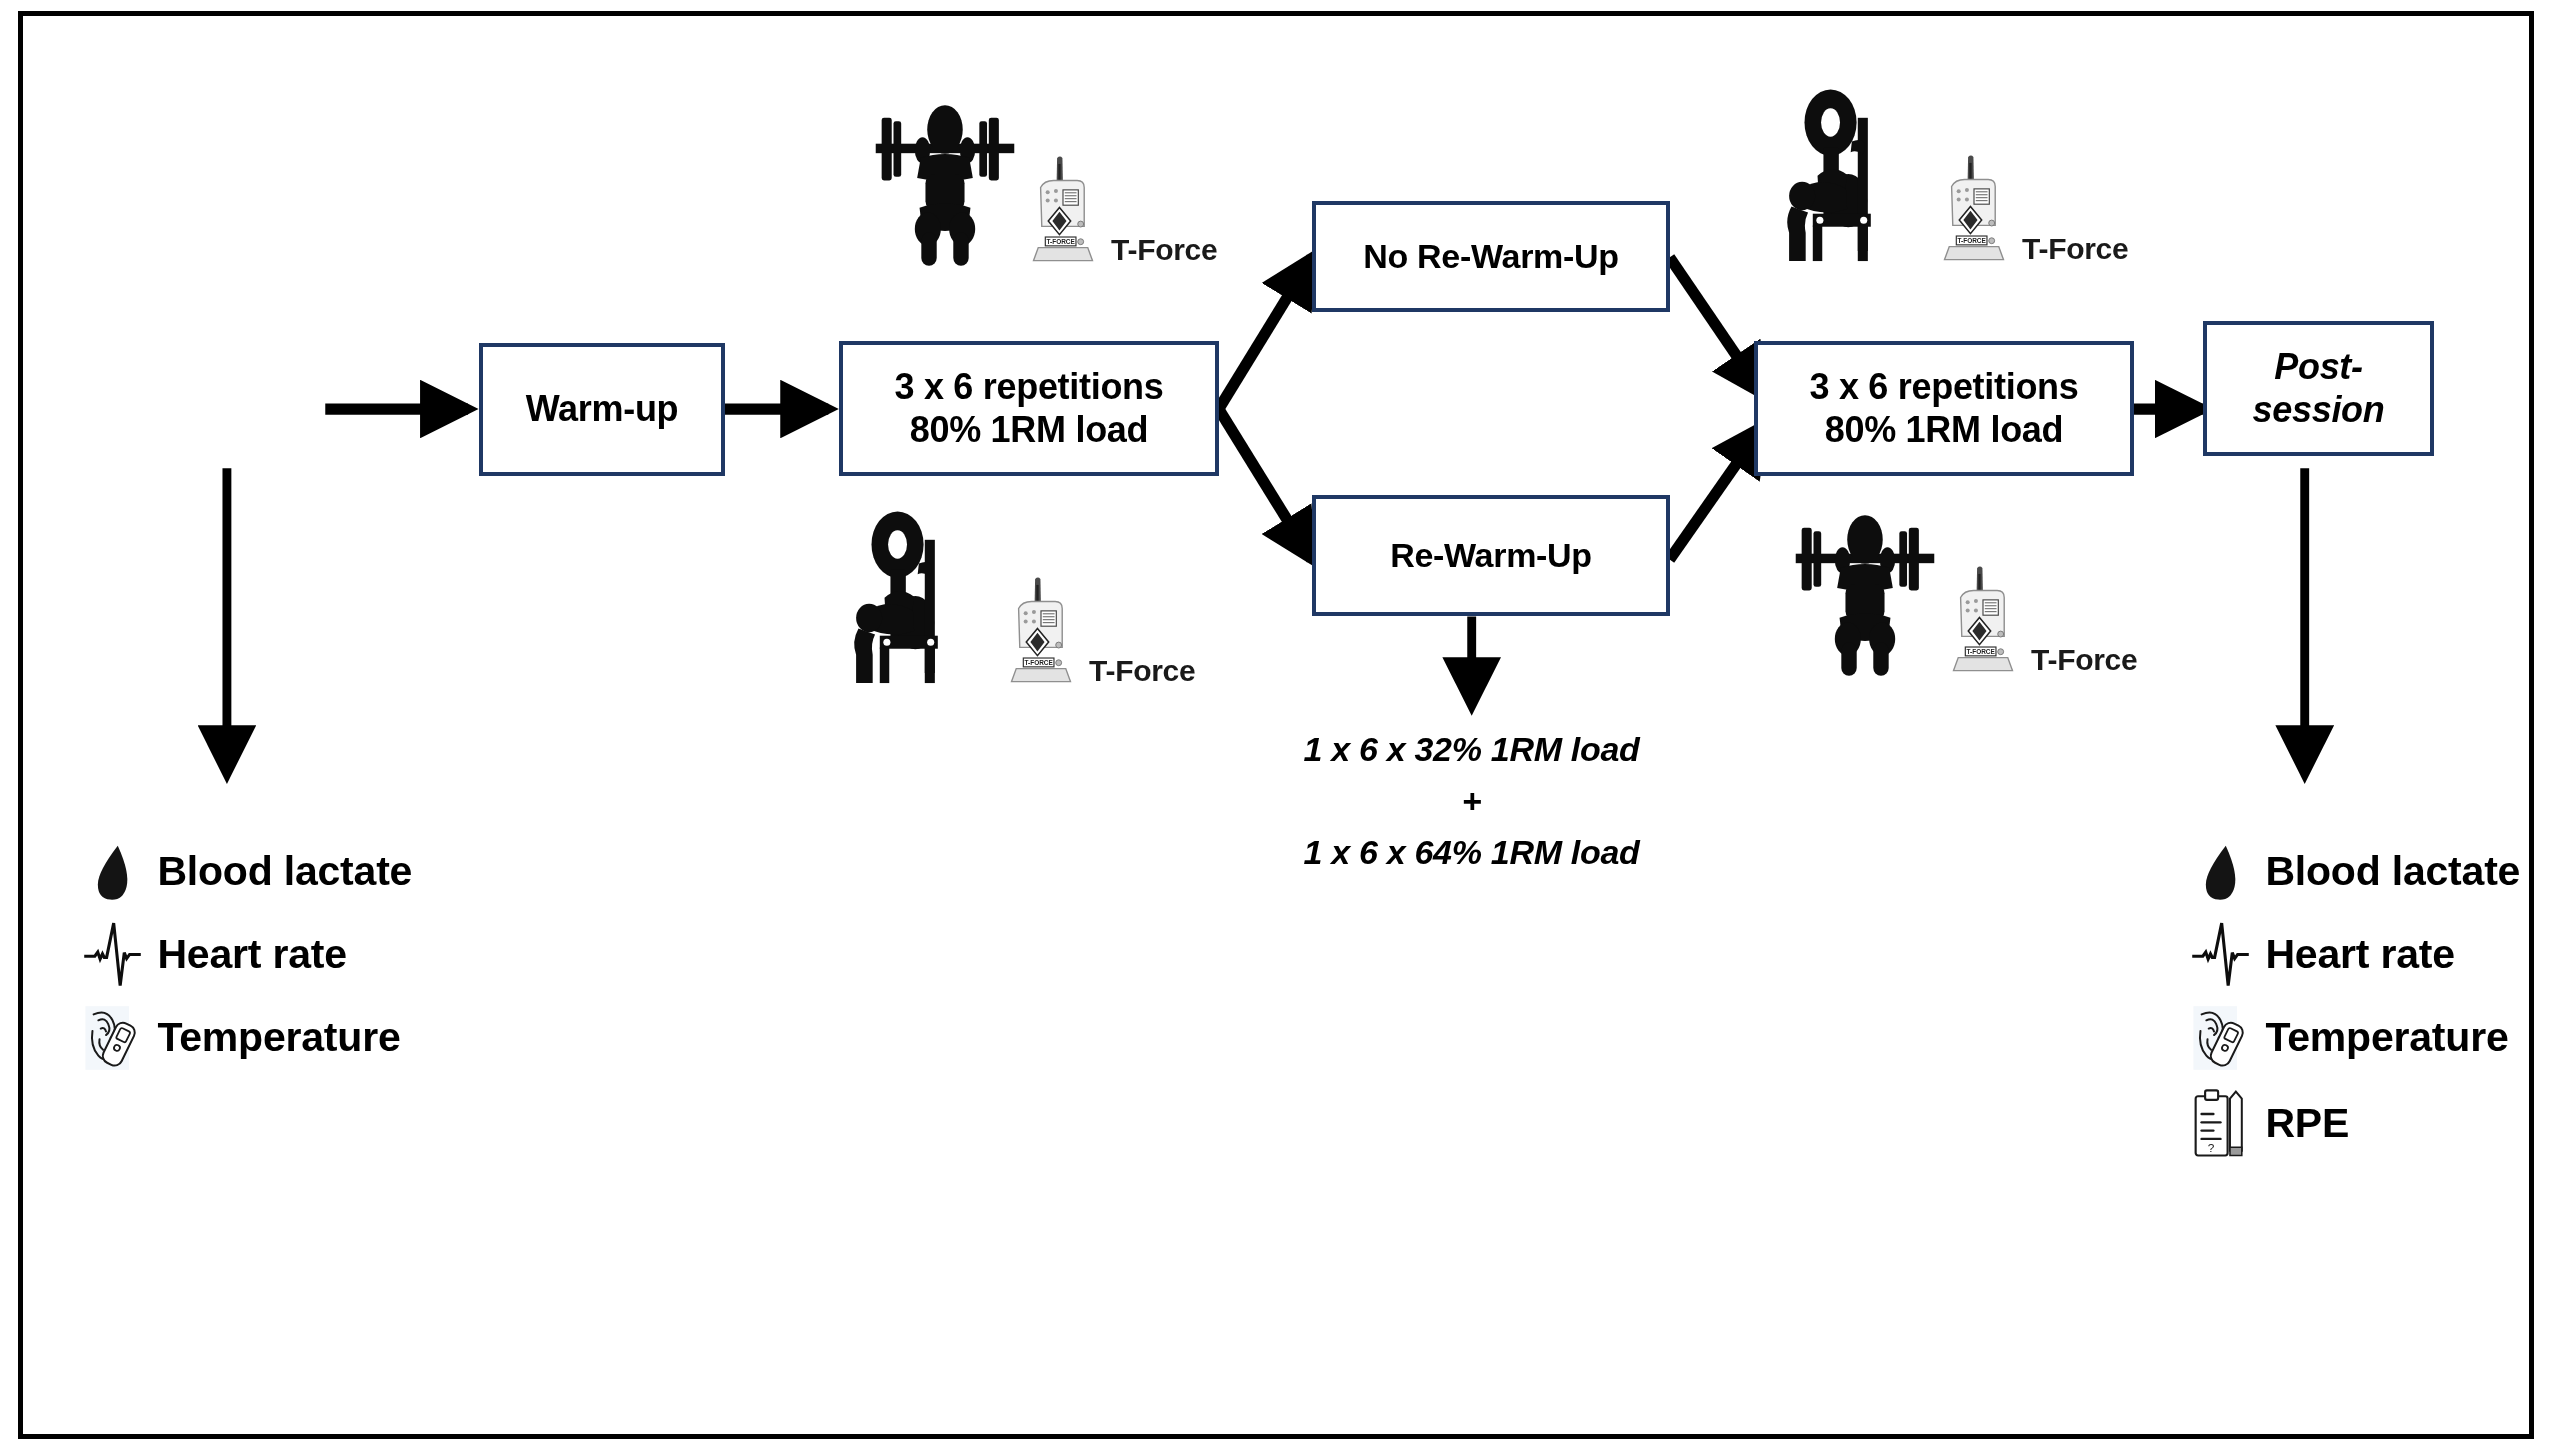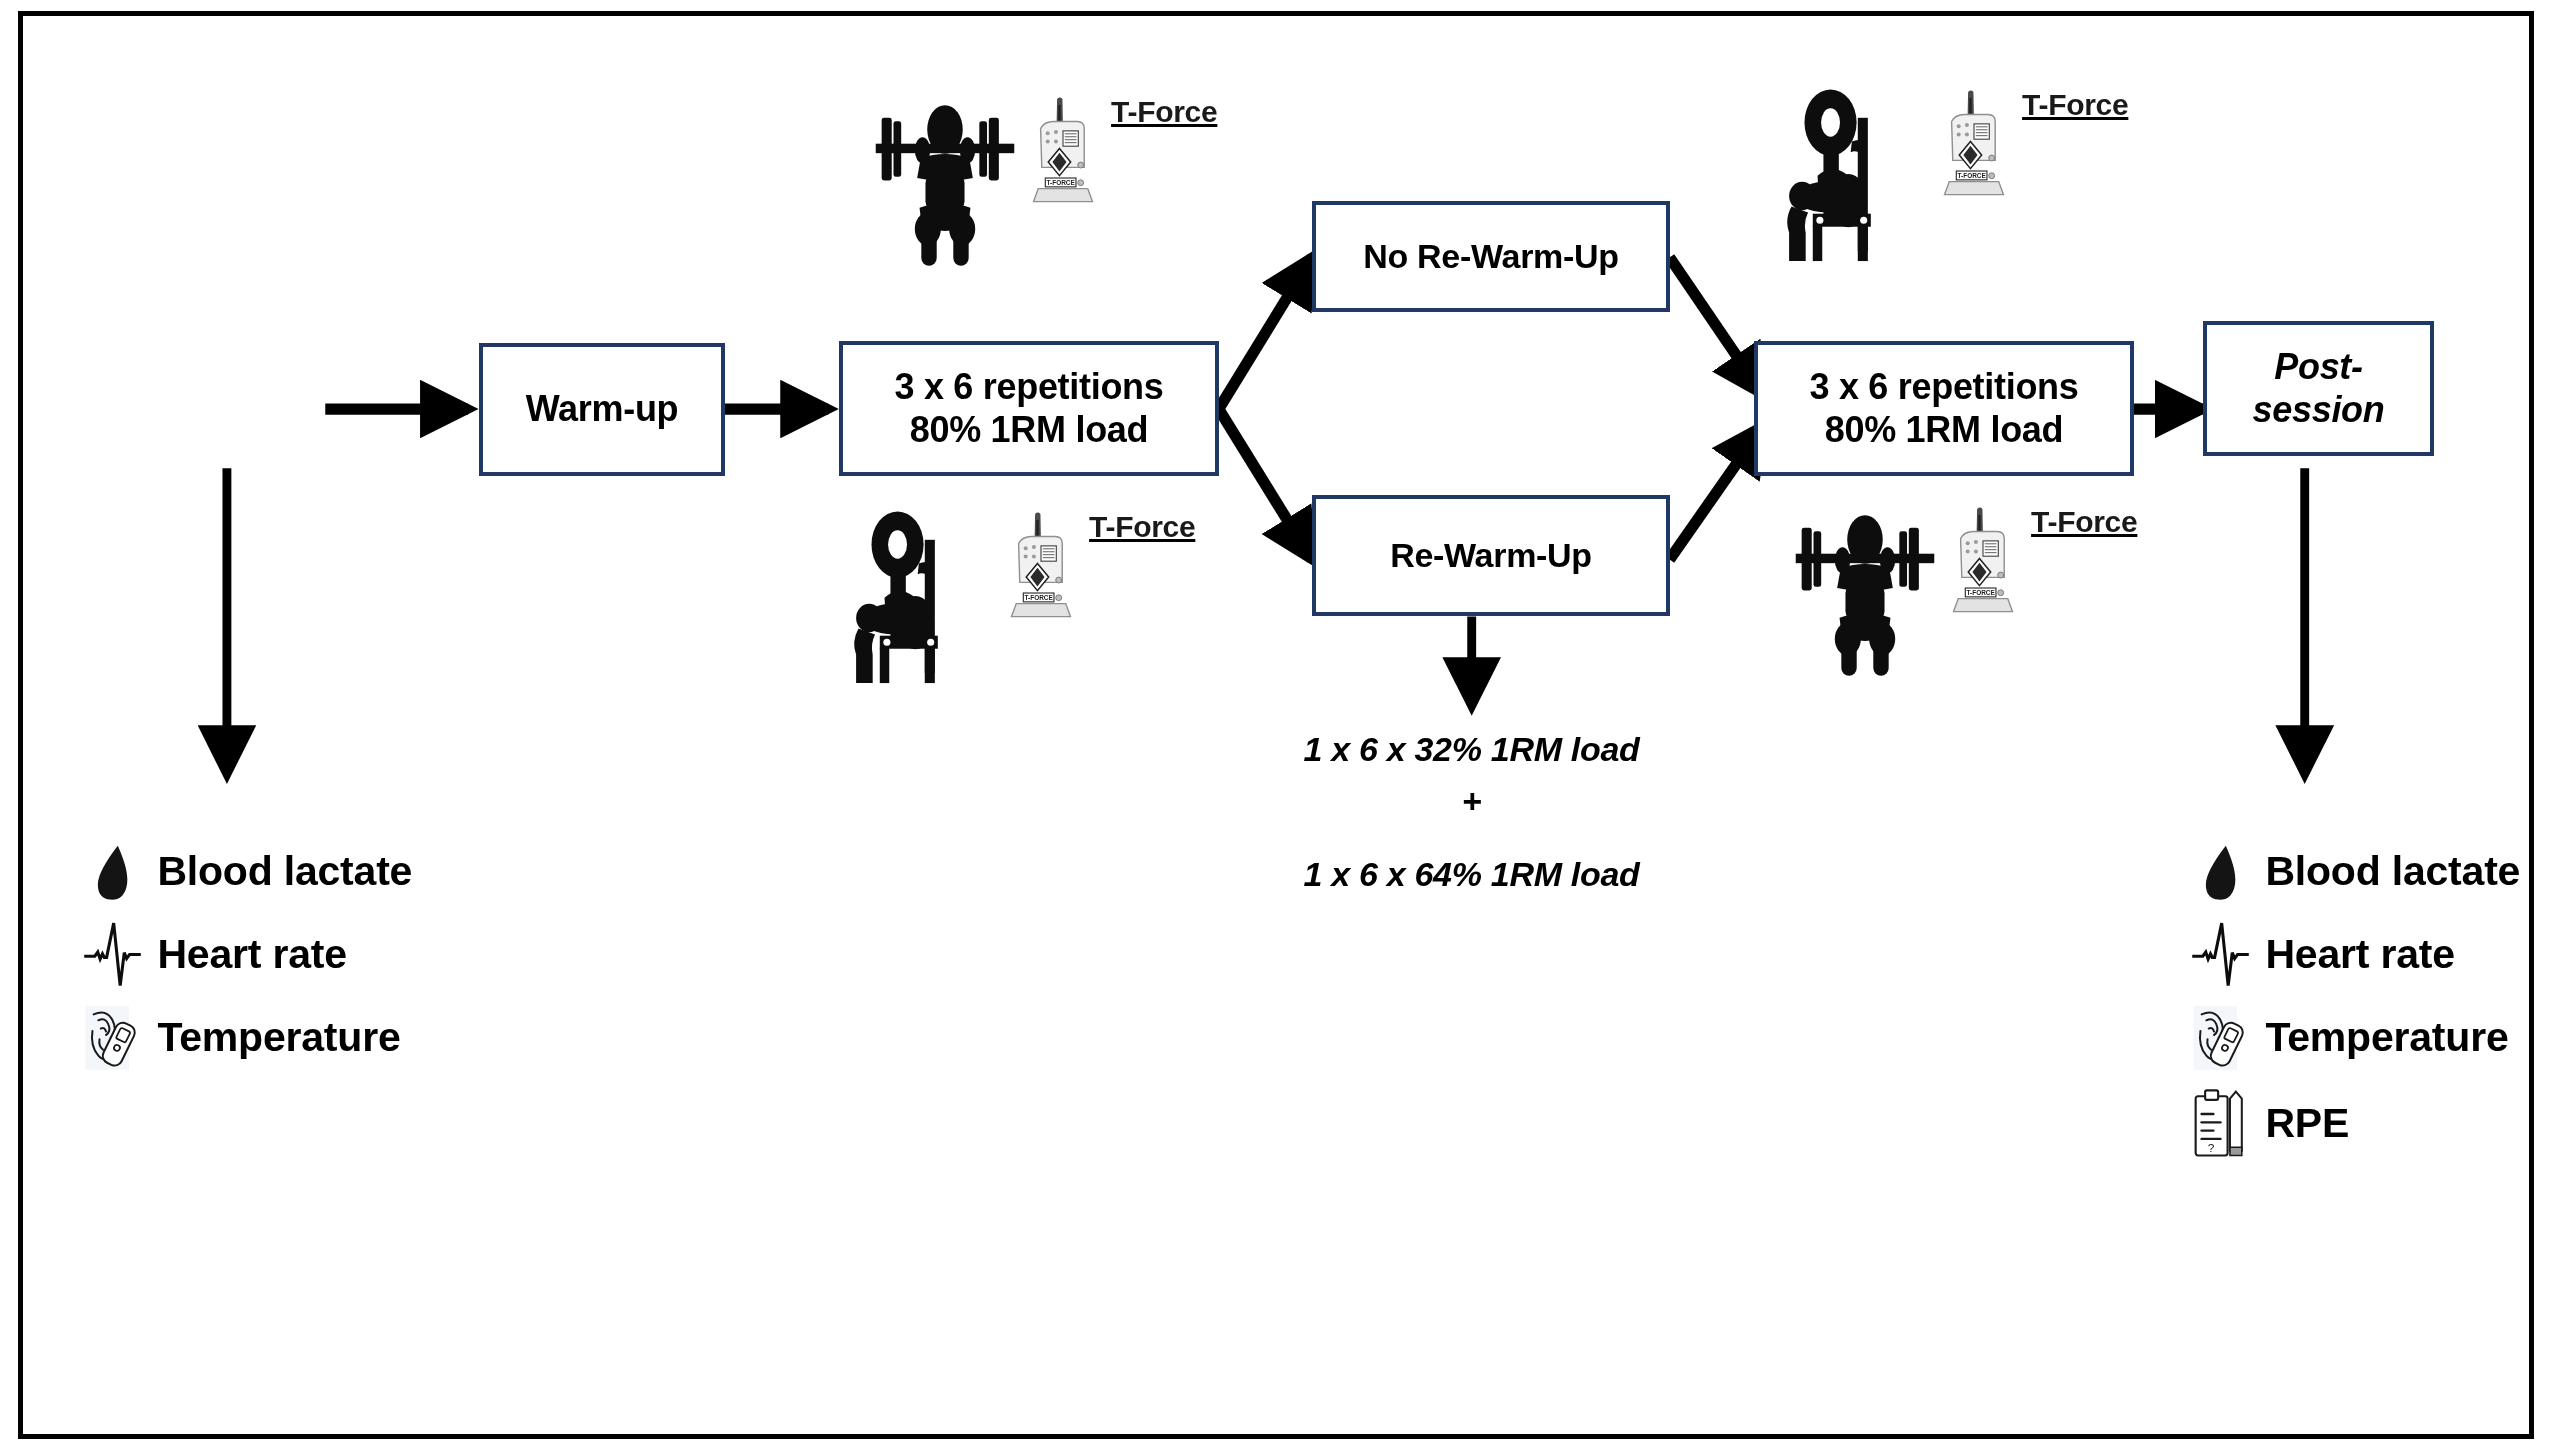--- a/index.html
+++ b/index.html
@@ -55,21 +55,21 @@
     color:#000000;
     font-weight:bold;
     font-size:34px;
     text-align:center;
     line-height:1.52;
     letter-spacing:-0.3px;
     white-space:pre;
   }
 
   
-  .tforce-group { position:absolute; display:flex; align-items:flex-start;text-decoration:underline; }
+  .tforce-group { position:absolute; display:flex; align-items:flex-end; }
   .tforce-label {
     font-size:30px; font-weight:bold; color:#1a1a1a;
     margin-left:15.4px; letter-spacing:-0.3px; white-space:nowrap;
   }
   .exercise-icon { display:block; }
   .device-icon  { display:block; margin-left:10.7px; }
 
   
   .legend { position:absolute; }
   .legend-row { display:flex; align-items:center; }
@@ -141,21 +141,21 @@
   </div>
 
   <div class="box box-lg" style="left:2203px; top:321px; width:231px; height:135px; flex-direction:column;font-style:italic;">
     <span class="box-text">Post-</span>
     <span class="box-text">session</span>
   </div>
 
   <div style="position:absolute; left:1205px; top:724px; width:533px; text-align:center;font-style:italic;">
     <div class="free-text" style="position:static;">1 x 6 x 32% 1RM load</div>
     <div class="free-text" style="position:static;">+</div>
-    <div class="free-text" style="position:static;margin-top:22px;">1 x 6 x 64% 1RM load</div>
+    <div class="free-text" style="position:static;">1 x 6 x 64% 1RM load</div>
   </div>
 
   <div class="tforce-group" style="left:871px; top:95px;">
     <svg class="exercise-icon" width="148" height="172" viewBox="0 0 250 290" xmlns="http://www.w3.org/2000/svg">
       <g fill="#0d0d0d">
 
         <rect x="8" y="82" width="234" height="16"></rect>
 
         <rect x="18" y="38" width="17" height="106" rx="4"></rect>
         <rect x="38" y="44" width="13" height="94" rx="4"></rect>

